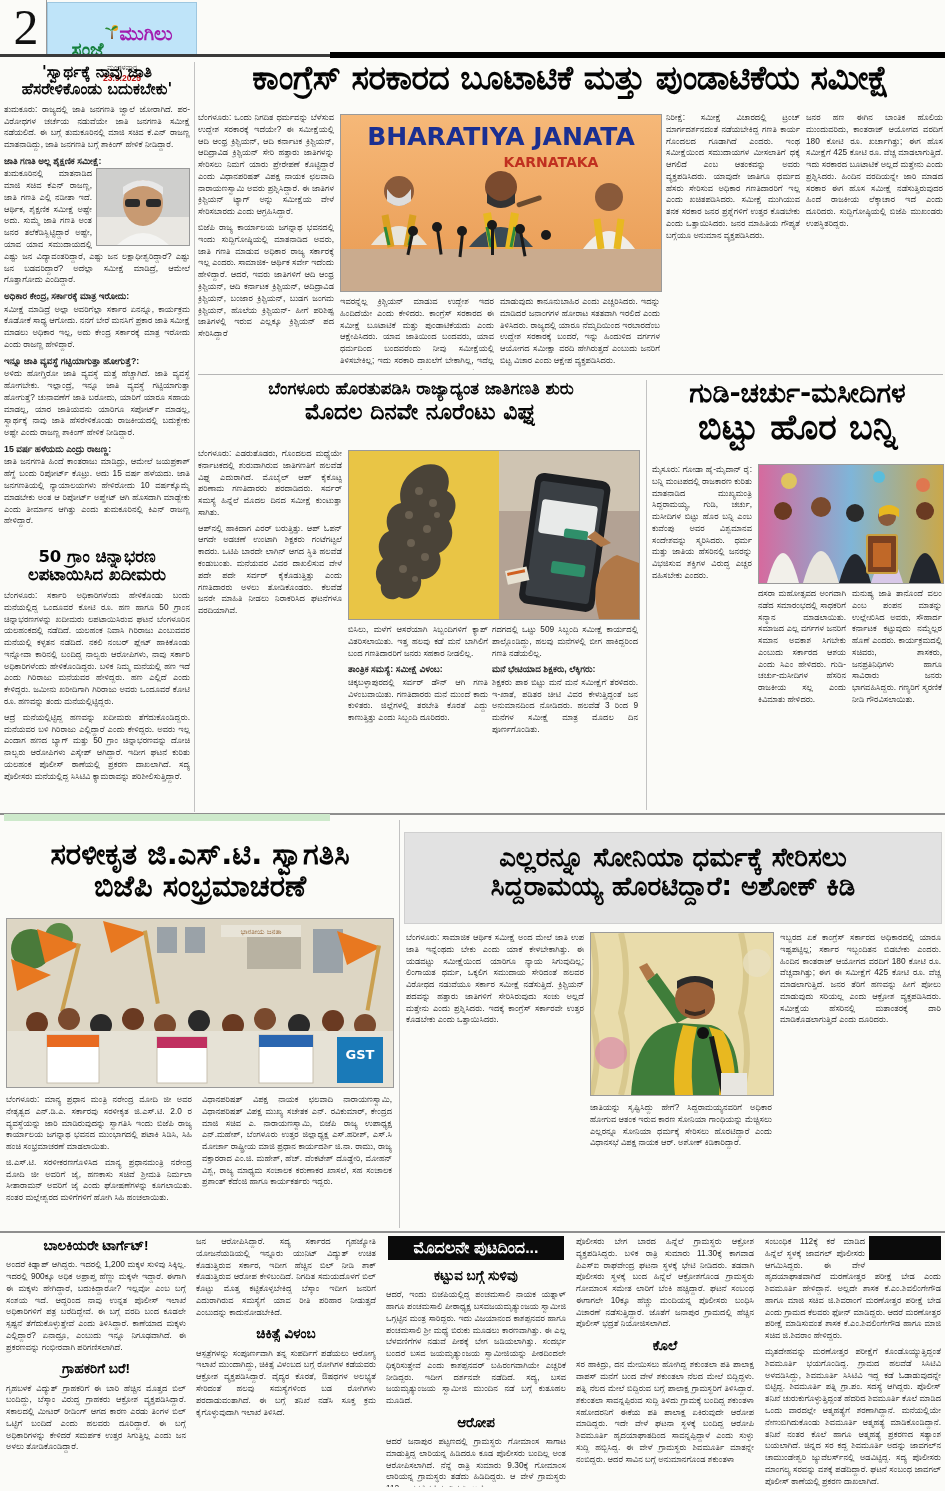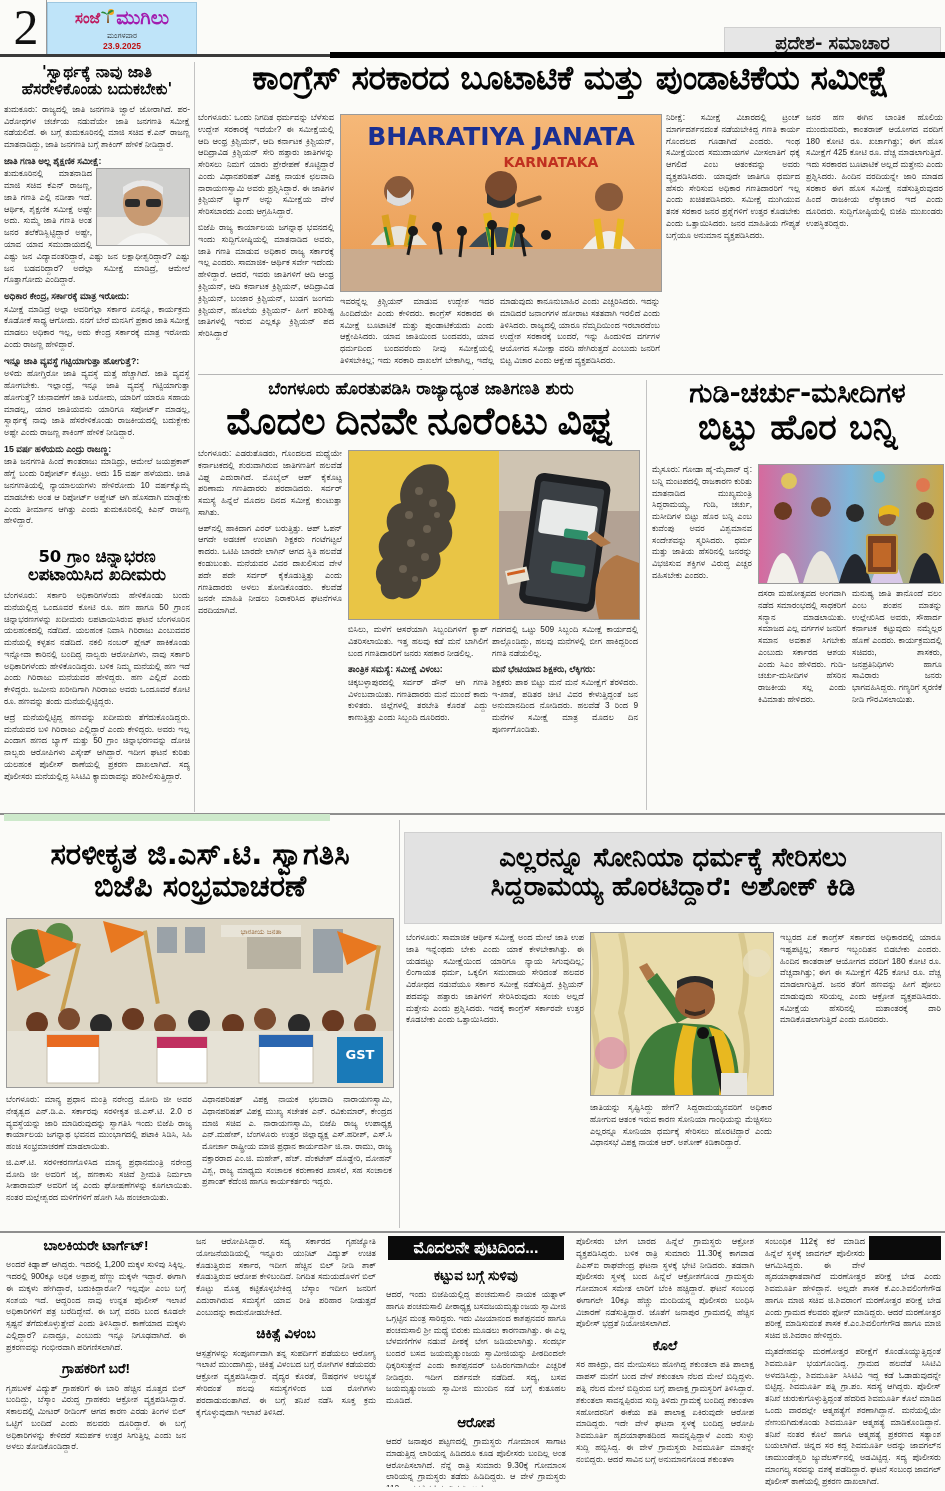--- a/index.html
+++ b/index.html
@@ -19,37 +19,35 @@
 </style>
 </head>
 <body>
 
 <div class="page">
 
   <div class="abs" style="left:6px;top:0;width:40px;height:54px;font-family:'Liberation Serif',serif;font-size:50px;font-weight:400;color:#111;text-align:center;line-height:54px;border-right:1px solid #999;">2</div>
 
   <div class="abs" style="left:47px;top:2px;width:148px;height:52px;background:#bfe4f9;border:1px solid #9ec7e0;">
     <div style="display:flex;align-items:center;justify-content:center;margin-top:3px;">
-      <span style="font-size:15px;font-weight:bold;color:#be185d;font-family:'DejaVu Sans',sans-serif;">ಸಂಜೆ</span>
+      <span style="font-size:19px;font-weight:bold;color:#15803d;font-family:'DejaVu Sans',sans-serif;margin-top:32px;">ಸಂಜೆ</span>
       <span style="margin:0 1px;">
         <svg width="14" height="16" viewBox="0 0 14 16">
           <circle cx="10" cy="4" r="3" fill="#f5a623"></circle>
           <path d="M6 6 C3 3,1 3,0 5 C3 5,5 6,6 7 Z" fill="#2e8b3a"></path>
           <path d="M6 6 C8 2,11 1,13 3 C10 4,8 6,7 7 Z" fill="#2e8b3a"></path>
           <path d="M6.5 7 L6 15 L8 15 L7.5 7 Z" fill="#8a5a2a"></path>
         </svg>
       </span>
       <span style="font-size:19px;font-weight:bold;color:#a21caf;font-family:'DejaVu Sans',sans-serif;">ಮುಗಿಲು</span>
     </div>
     <div style="text-align:center;font-size:7.5px;color:#222;margin-top:2px;">ಮಂಗಳವಾರ</div>
     <div style="text-align:center;font-size:8.5px;font-weight:bold;color:#c01010;">23.9.2025</div>
   </div>
 
-  <div class="abs" style="left:724px;top:27px;width:215px;height:29px;background:#e6e6e6;border:1px solid #cfcfcf;
-       font-size:18px;font-weight:bold;text-align:center;line-height:29px;font-family:'DejaVu Sans',sans-serif;">ಪ್ರದೇಶ- ಸಮಾಚಾರ</div>
 
   <div class="abs" style="left:0;top:54px;width:330px;height:3px;background:#3a3a3a;"></div>
   <div class="abs" style="left:330px;top:52px;width:615px;height:6px;background:#000;"></div>
 
   <div class="abs" style="left:4px;top:62px;width:186px;height:484px;overflow:hidden;">
     <div class="hl" style="font-size:15.5px;margin:2px 0 5px 0;">'ಸ್ವಾರ್ಥಕ್ಕೆ ನಾವು ಜಾತಿ ಹೆಸರೇಳಿಕೊಂಡು ಬದುಕಬೇಕು'</div>
     <div class="body-text">
       <p>ತುಮಕೂರು: ರಾಜ್ಯದಲ್ಲಿ ಜಾತಿ ಜನಗಣತಿ ಜ್ವಾಲೆ ಜೋರಾಗಿದೆ. ಪರ-ವಿರೋಧಗಳ ಚರ್ಚೆಯ ನಡುವೆಯೇ ಜಾತಿ ಜನಗಣತಿ ಸಮೀಕ್ಷೆ ನಡೆಯಲಿದೆ. ಈ ಬಗ್ಗೆ ತುಮಕೂರಿನಲ್ಲಿ ಮಾಜಿ ಸಚಿವ ಕೆ.ಎನ್ ರಾಜಣ್ಣ ಮಾತನಾಡಿದ್ದು, ಜಾತಿ ಜನಗಣತಿ ಬಗ್ಗೆ ಶಾಕಿಂಗ್ ಹೇಳಿಕೆ ನೀಡಿದ್ದಾರೆ.</p>
       <div class="runsub">ಜಾತಿ ಗಣತಿ ಅಲ್ಲ ಶೈಕ್ಷಣಿಕ ಸಮೀಕ್ಷೆ:</div>
       <div class="photo" style="float:right;width:92px;height:76px;margin:0 0 3px 4px;">
@@ -153,21 +151,21 @@
     </div>
     <div class="abs body-text" style="left:608px;top:52px;width:137px;height:260px;">
       <p>ಜನರ ಹಣ ಈಗಿನ ಬಾಂತಿಕ ಹೊಲಿಯ ಮುಂದುವರಿದು, ಕಾಂತರಾಜ್ ಆಯೋಗದ ವರದಿಗೆ 180 ಕೋಟಿ ರೂ. ಖರ್ಚಾಗಿತ್ತು; ಈಗ ಹೊಸ ಸಮೀಕ್ಷೆಗೆ 425 ಕೋಟಿ ರೂ. ವೆಚ್ಚ ಮಾಡಲಾಗುತ್ತಿದೆ. ಇದು ಸರಕಾರದ ಬೂಟಾಟಿಕೆ ಅಲ್ಲದೆ ಮತ್ತೇನು ಎಂದು ಪ್ರಶ್ನಿಸಿದರು. ಹಿಂದಿನ ವರದಿಯನ್ನೇ ಜಾರಿ ಮಾಡದ ಸರಕಾರ ಈಗ ಹೊಸ ಸಮೀಕ್ಷೆ ನಡೆಸುತ್ತಿರುವುದರ ಹಿಂದೆ ರಾಜಕೀಯ ಲೆಕ್ಕಾಚಾರ ಇದೆ ಎಂದು ದೂರಿದರು. ಸುದ್ದಿಗೋಷ್ಠಿಯಲ್ಲಿ ಬಿಜೆಪಿ ಮುಖಂಡರು ಉಪಸ್ಥಿತರಿದ್ದರು.</p>
     </div>
   </div>
 
   <div class="hrule" style="left:198px;top:374px;width:745px;"></div>
 
   <div class="abs" style="left:198px;top:378px;width:446px;height:434px;">
     <div class="hl" style="font-size:16.5px;margin-top:2px;">ಬೆಂಗಳೂರು ಹೊರತುಪಡಿಸಿ ರಾಜ್ಯಾದ್ಯಂತ ಜಾತಿಗಣತಿ ಶುರು</div>
-    <div class="hl" style="font-size:38px;margin-top:2px;font-family:Liberation Serif, serif;">ಮೊದಲ ದಿನವೇ ನೂರೆಂಟು ವಿಘ್ನ</div>
+    <div class="hl" style="font-size:22px;margin-top:2px;">ಮೊದಲ ದಿನವೇ ನೂರೆಂಟು ವಿಘ್ನ</div>
 
     <div class="abs body-text" style="left:0;top:70px;width:144px;height:360px;">
       <p>ಬೆಂಗಳೂರು: ಎಡರುತೊಡರು, ಗೊಂದಲದ ಮಧ್ಯೆಯೇ ಕರ್ನಾಟಕದಲ್ಲಿ ಶುರುವಾಗಿರುವ ಜಾತಿಗಣತಿಗೆ ಹಲವೆಡೆ ವಿಘ್ನ ಎದುರಾಗಿದೆ. ಮೊಬೈಲ್ ಆಪ್ ಕೈಕೊಟ್ಟ ಪರಿಣಾಮ ಗಣತಿದಾರರು ಪರದಾಡಿದರು. ಸರ್ವರ್ ಸಮಸ್ಯೆ ಹಿನ್ನೆಲೆ ಮೊದಲ ದಿನದ ಸಮೀಕ್ಷೆ ಕುಂಟುತ್ತಾ ಸಾಗಿತು.</p>
       <p>ಆಪ್‌ನಲ್ಲಿ ಹಾಕಿದಾಗ ಎರರ್ ಬರುತ್ತಿತ್ತು. ಆಪ್ ಓಪನ್ ಆಗದೇ ಅಡಚಣೆ ಉಂಟಾಗಿ ಶಿಕ್ಷಕರು ಗಂಟೆಗಟ್ಟಲೆ ಕಾದರು. ಒಟಿಪಿ ಬಾರದೇ ಲಾಗಿನ್ ಆಗದ ಸ್ಥಿತಿ ಹಲವೆಡೆ ಕಂಡುಬಂತು. ಮನೆಯವರ ವಿವರ ದಾಖಲಿಸುವ ವೇಳೆ ಪದೇ ಪದೇ ಸರ್ವರ್ ಕೈಕೊಡುತ್ತಿತ್ತು ಎಂದು ಗಣತಿದಾರರು ಅಳಲು ತೋಡಿಕೊಂಡರು. ಕೆಲವೆಡೆ ಜನರೇ ಮಾಹಿತಿ ನೀಡಲು ನಿರಾಕರಿಸಿದ ಘಟನೆಗಳೂ ವರದಿಯಾಗಿವೆ.</p>
     </div>
 
     <div class="abs photo" style="left:150px;top:72px;width:290px;height:168px;">
       <svg width="290" height="168" viewBox="0 0 290 168">
         <rect width="150" height="168" fill="#e9c545"></rect>
         <path d="M75 14 C95 10 104 24 98 40 C110 46 108 62 100 70 C108 84 100 98 90 102 C96 116 84 130 72 128 C74 142 60 152 50 146 C42 152 30 146 32 134 C24 128 26 114 34 108 C26 98 30 84 40 80 C34 68 40 54 52 52 C48 36 58 20 75 14 Z" fill="#4a4338"></path>

